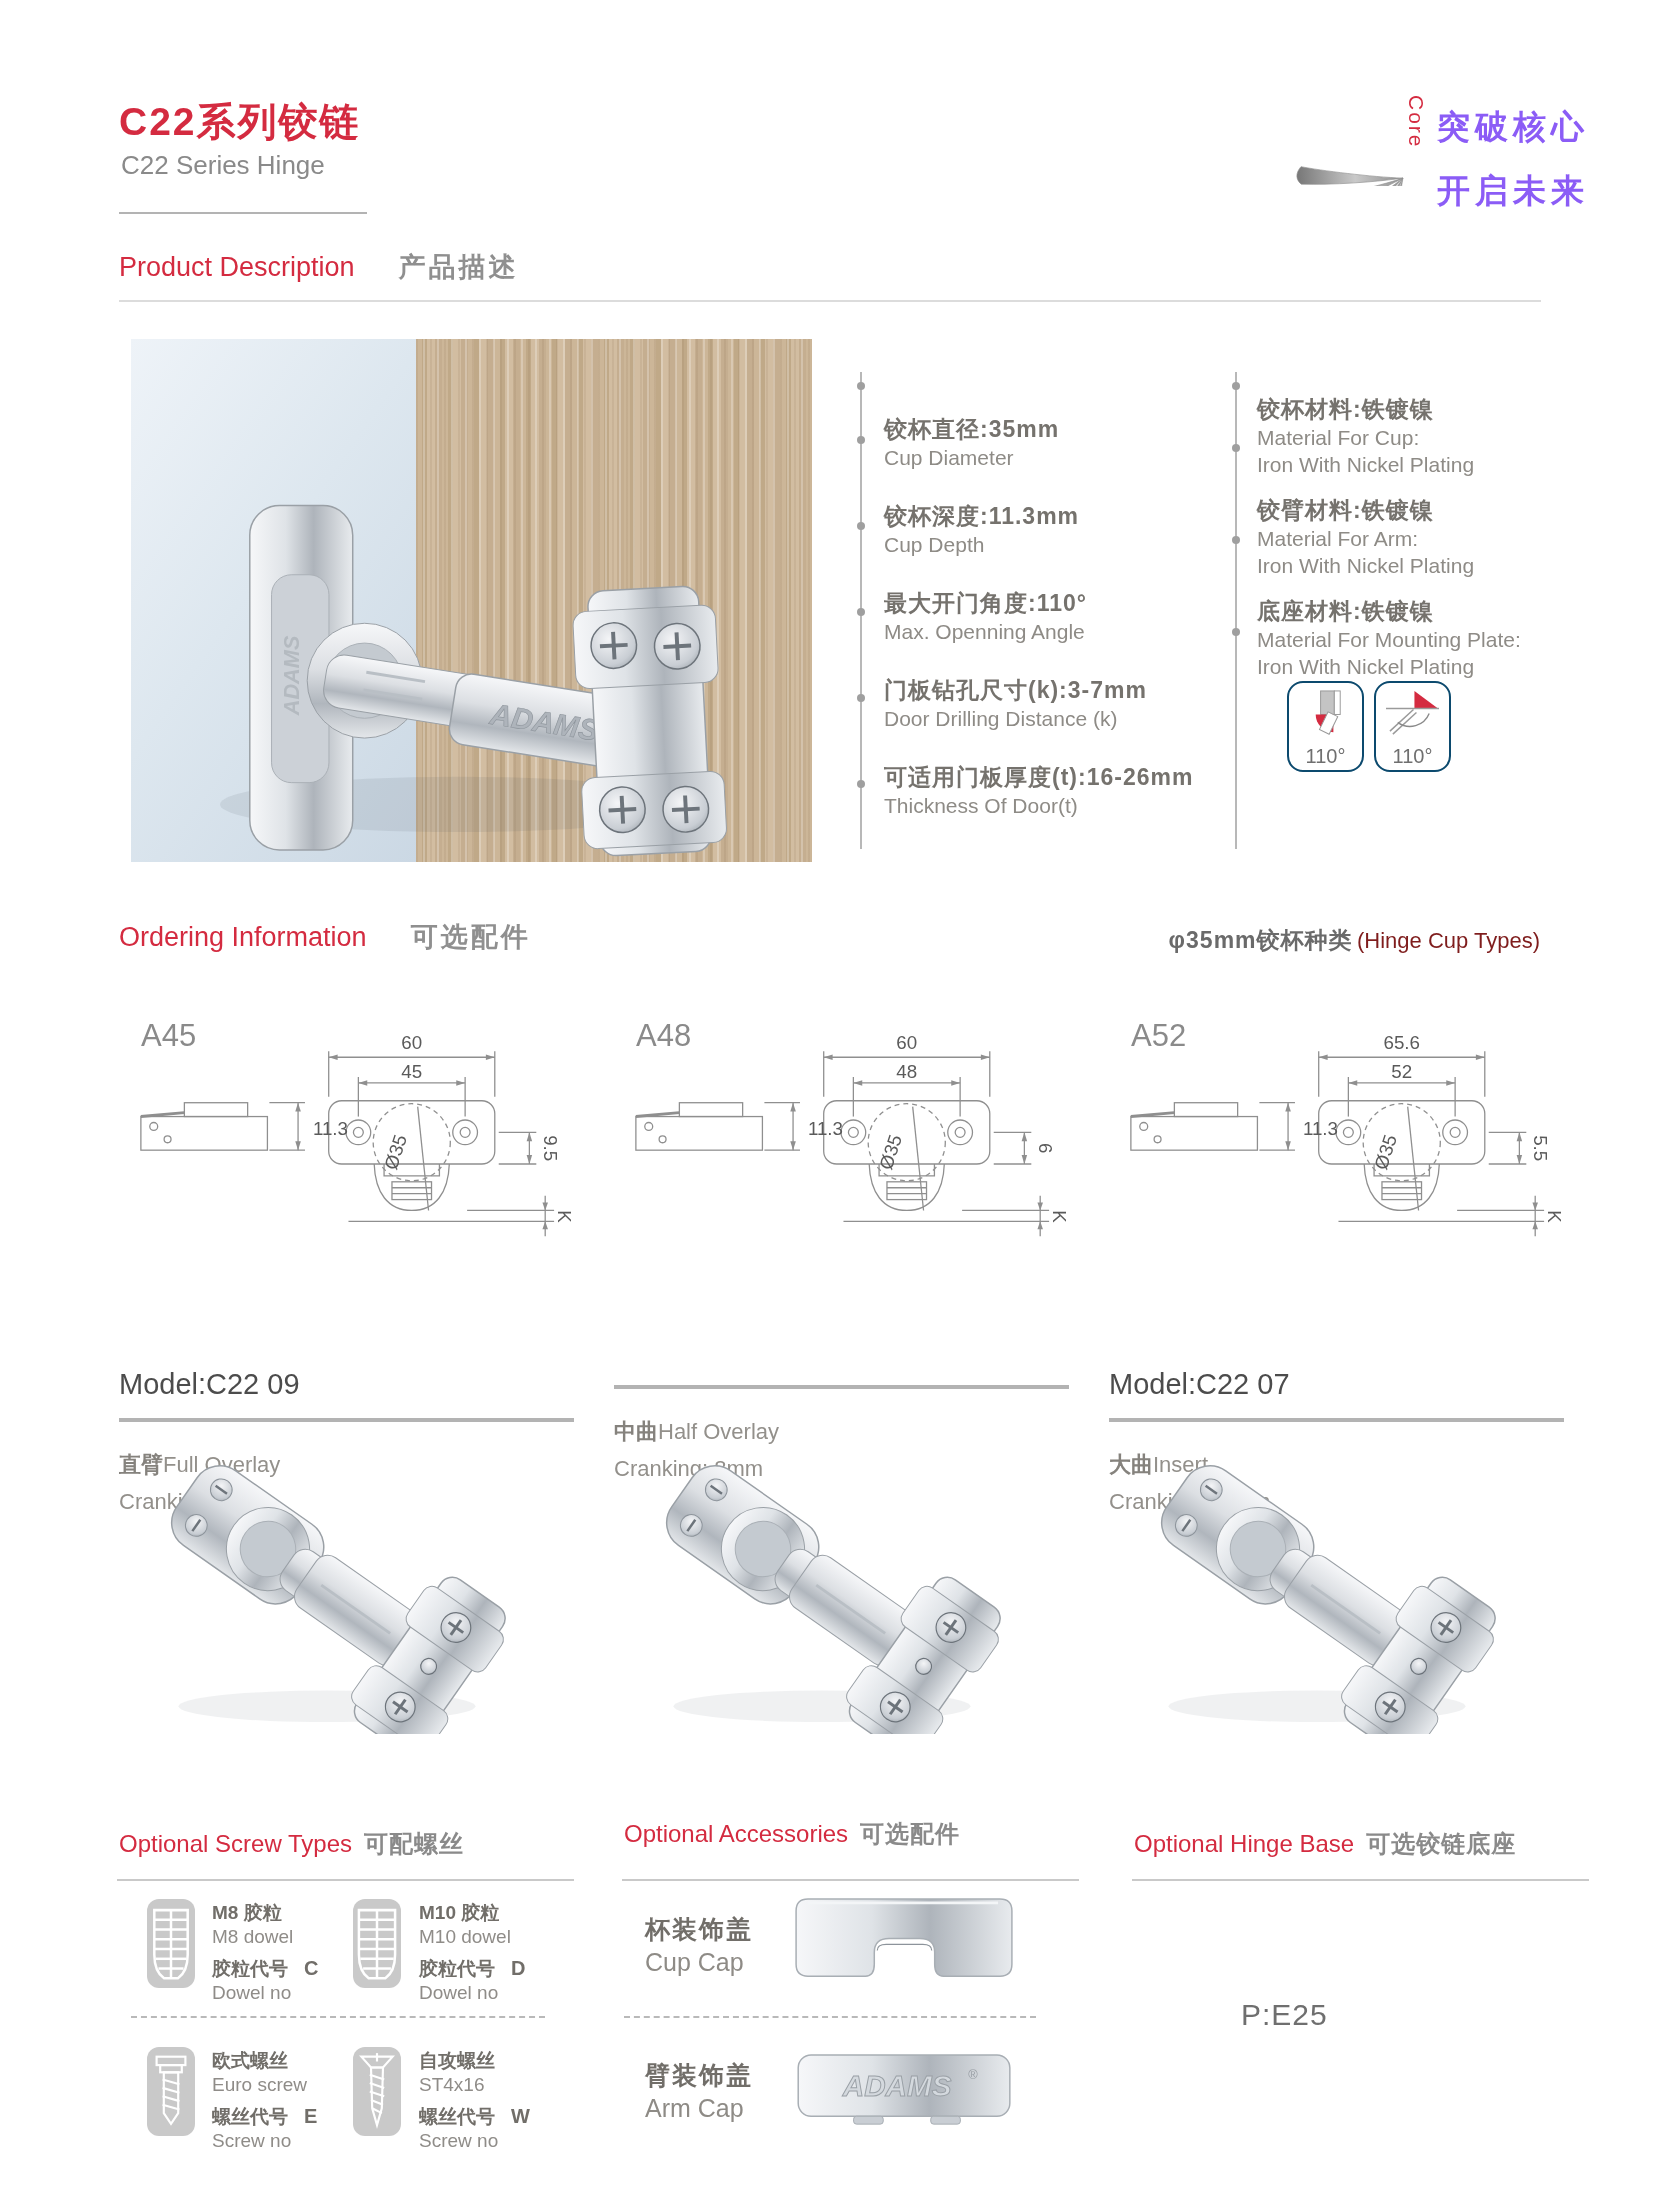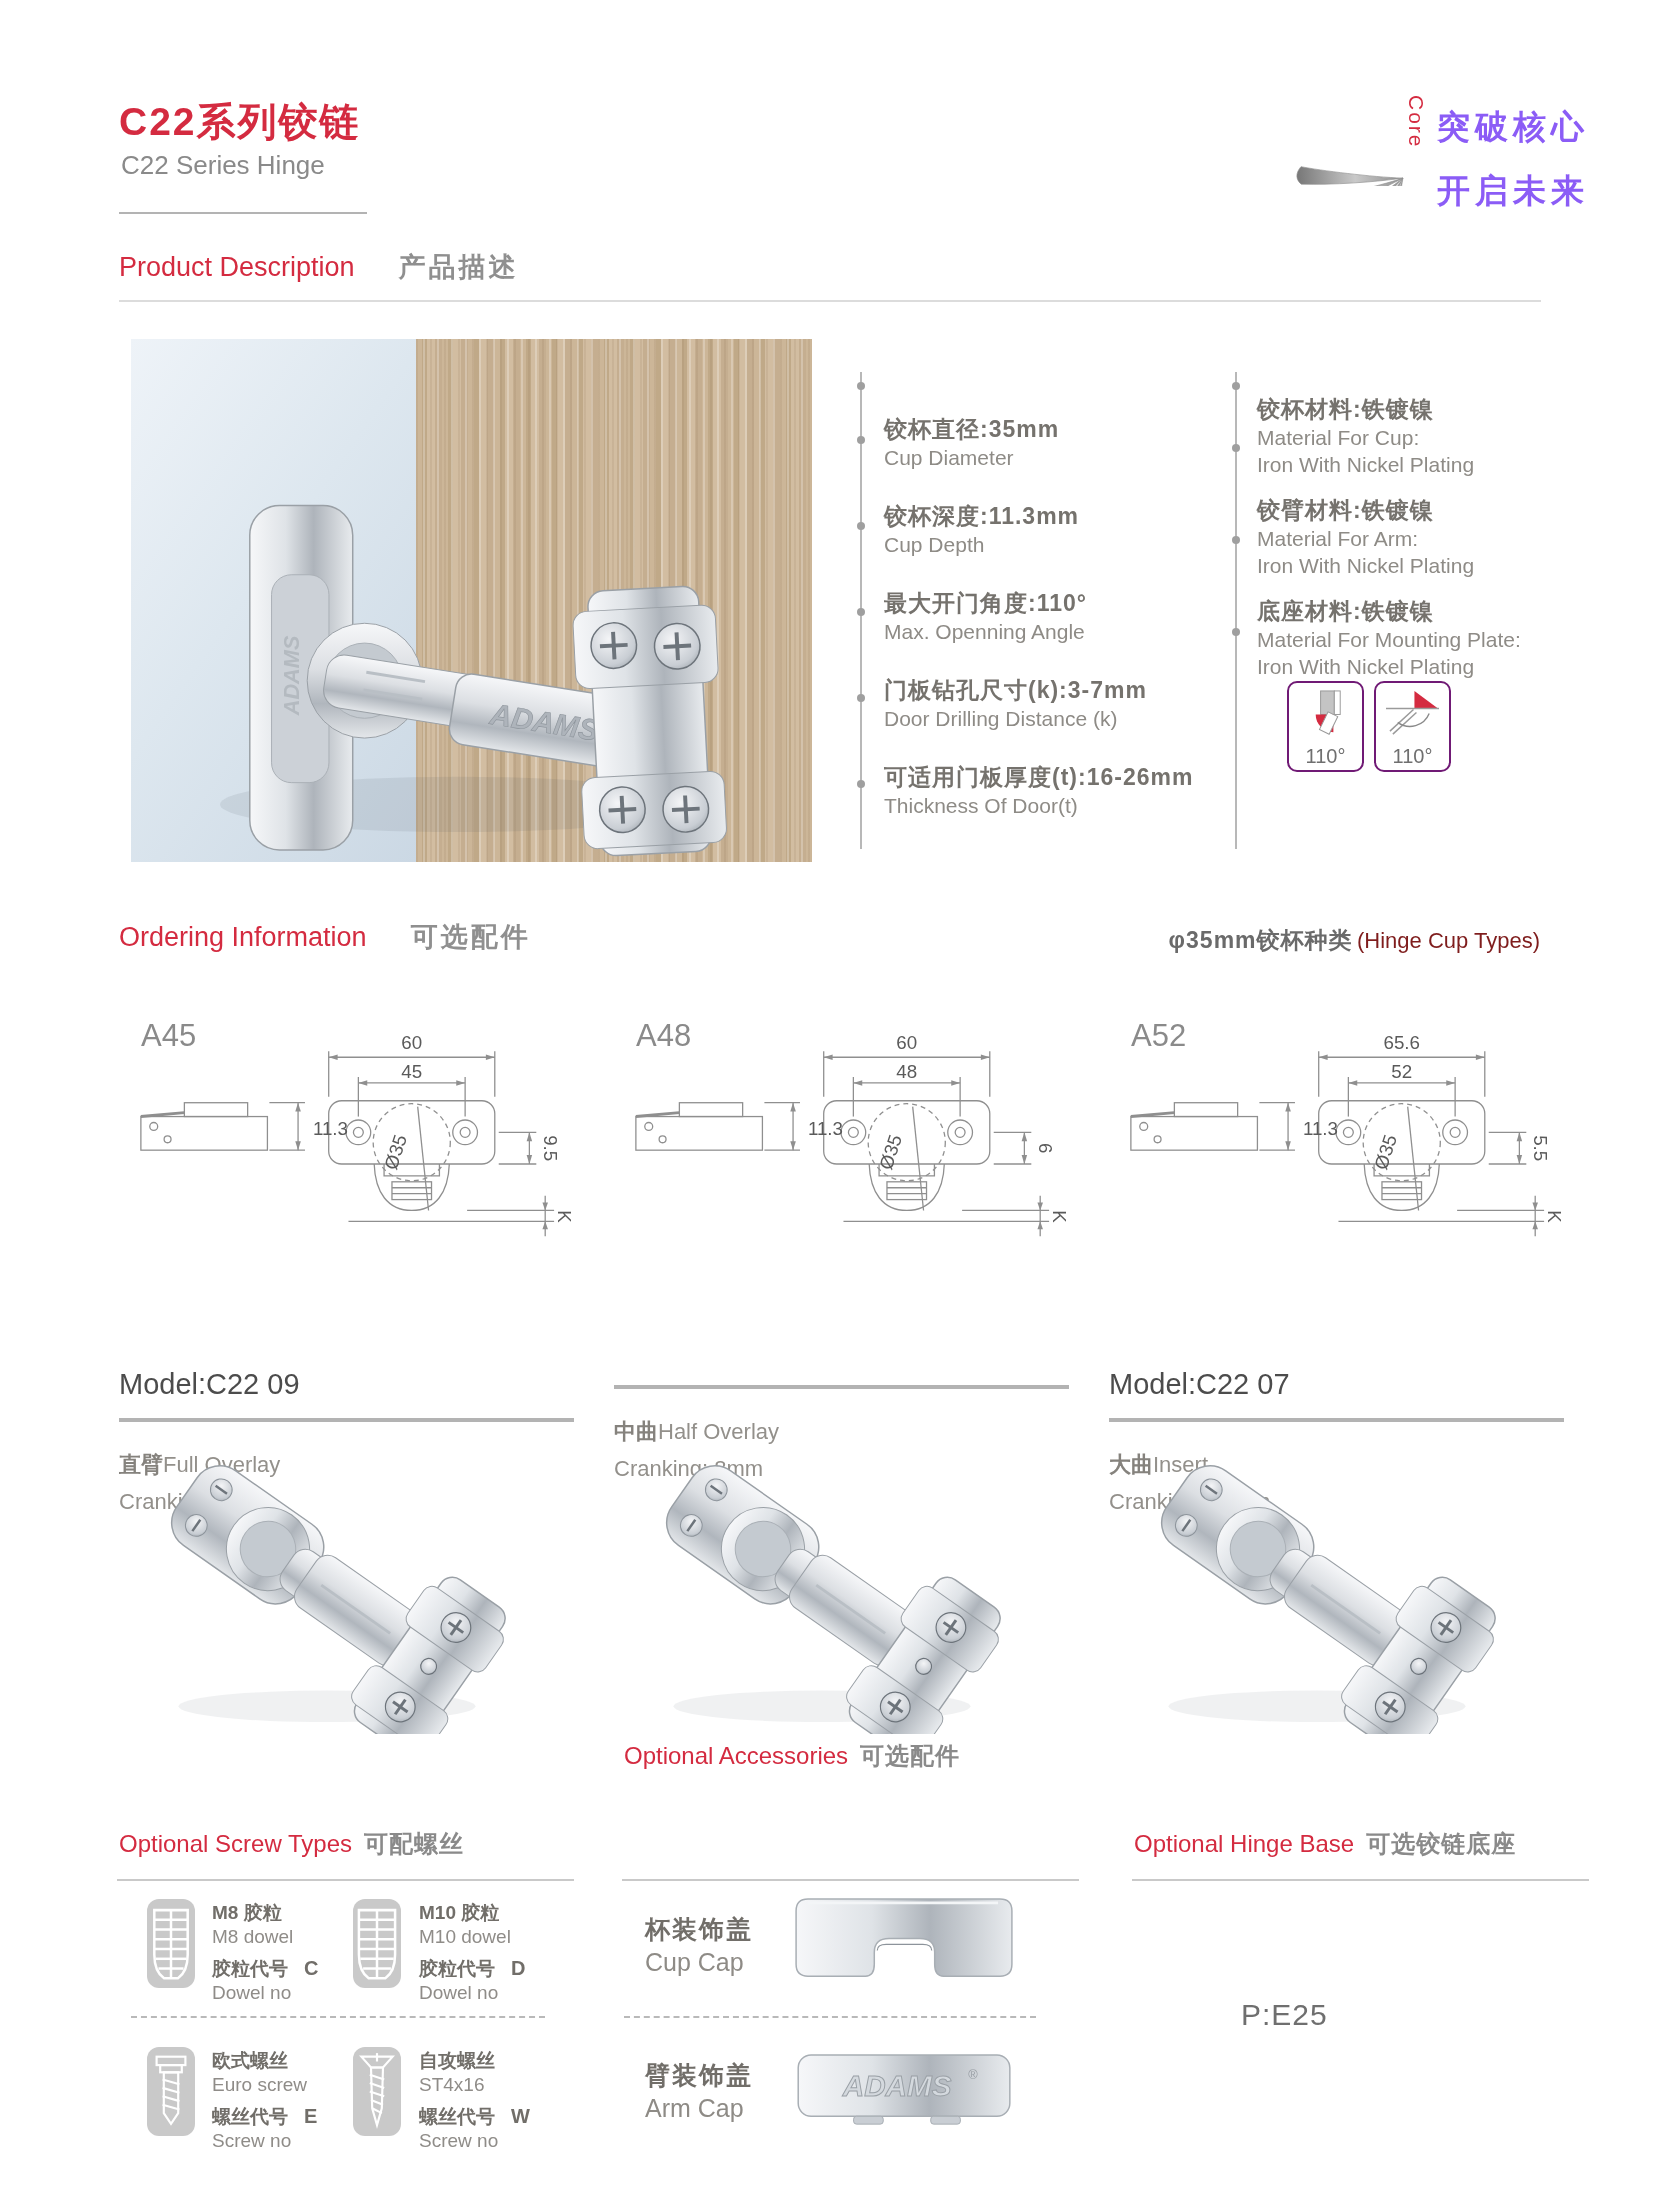--- a/index.html
+++ b/index.html
@@ -33,21 +33,21 @@
       repeating-linear-gradient(90deg,#ccb698 0 6px,#c0a988 6px 11px,#d2bda1 11px 19px,#c5ae90 19px 26px);}
 
   
   .vline{width:2px;background:#b8b8b8;}
   .dot{position:absolute;width:8px;height:8px;border-radius:50%;background:#9f9f9f;}
   .spec-item{margin-bottom:30px;}
   .spec-zh{font-size:23px;font-weight:bold;color:#75726d;line-height:30px;letter-spacing:1px;}
   .spec-en{font-size:21px;color:#8e8b86;line-height:27px;}
   .mat-item{margin-bottom:17px;}
 
-  .badge{position:absolute;width:73px;height:87px;border:2px solid #701a75;border-radius:10px;background:#fff;text-align:center;}
+  .badge{position:absolute;width:73px;height:87px;border:2px solid #0c4a6e;border-radius:16px;background:#fff;text-align:center;}
   .badge-label{font-size:20px;color:#6f6f6f;margin-top:2px;}
 
   
   .note-zh{font-size:23px;font-weight:bold;color:#6a6a6a;letter-spacing:1px;}
   .note-en{font-size:22px;color:#7f1d1d;}
 
   
   .drawing{position:absolute;width:455px;height:259px;}
   .dlabel{position:absolute;left:22px;top:26px;font-size:31px;color:#8a8a8a;text-align:center;}
   .draw-svg text{font-family:"Liberation Sans",sans-serif;font-size:19px;fill:#5a5a5a;}
@@ -548,21 +548,21 @@
       </g>
     </g>
   </svg>
 
   <div class="abs opt-h" style="left:119px;top:1828px;">
     <span class="opt-en">Optional Screw Types</span>
     <span class="opt-zh">可配螺丝</span>
   </div>
   <div class="abs opt-rule" style="left:117px;top:1879px;width:457px;"></div>
 
-  <div class="abs opt-h" style="left:624px;top:1740px;">
+  <div class="abs opt-h" style="left:624px;top:1818px;">
     <span class="opt-en">Optional Accessories</span>
     <span class="opt-zh">可选配件</span>
   </div>
   <div class="abs opt-rule" style="left:622px;top:1879px;width:457px;"></div>
 
   <div class="abs opt-h" style="left:1134px;top:1828px;">
     <span class="opt-en">Optional Hinge Base</span>
     <span class="opt-zh">可选铰链底座</span>
   </div>
   <div class="abs opt-rule" style="left:1132px;top:1879px;width:457px;"></div>

